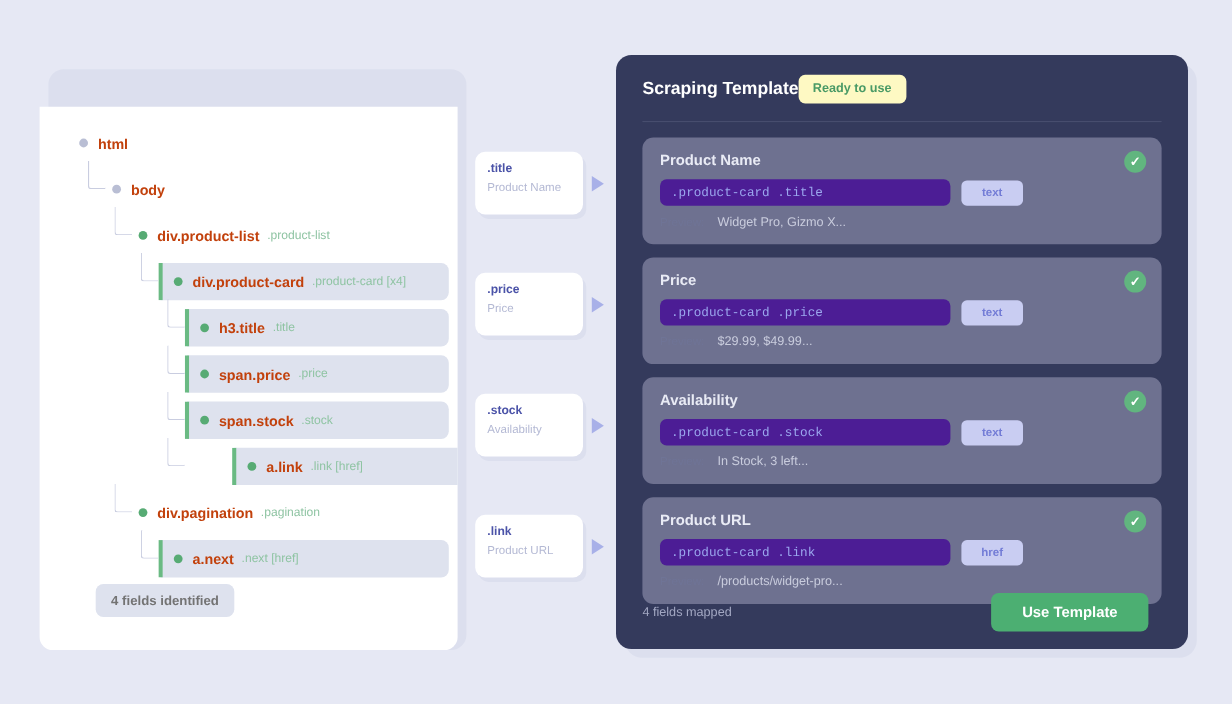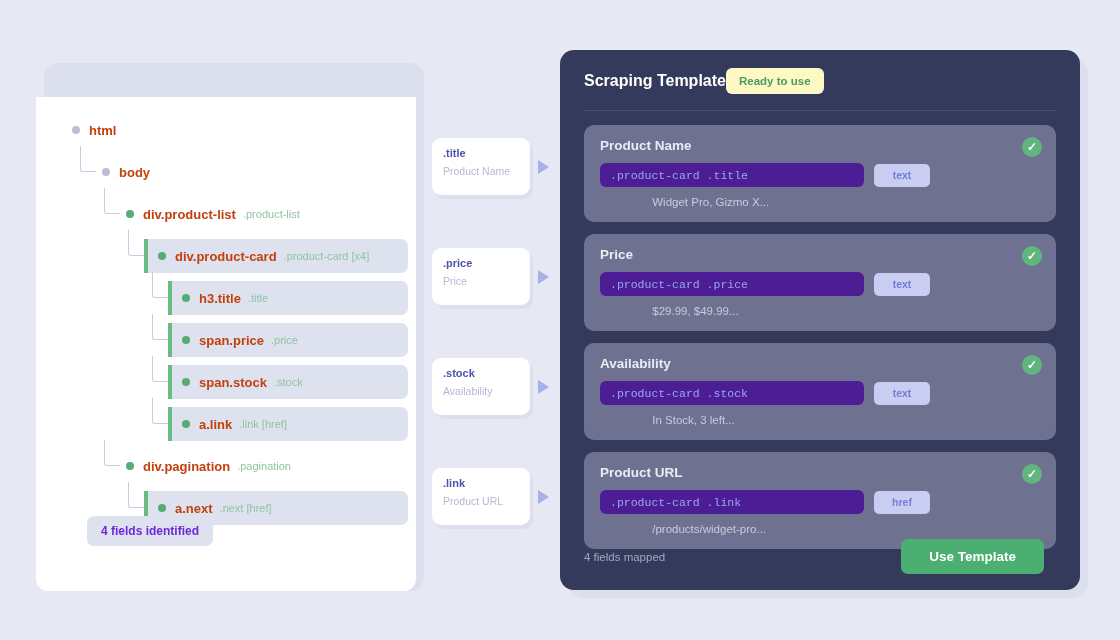--- a/index.html
+++ b/index.html
@@ -53,22 +53,22 @@
   .dot {
     width: 8px; height: 8px; border-radius: 50%;
     display: inline-block; margin-right: 9px; flex: none;
   }
   .dot.grey { background: #b9bed4; }
   .dot.green { background: #57ab74; }
   .tag { font-size: 13px; font-weight: bold; color: #c2410c; }
   .sel { font-size: 11px; color: #8fc4a3; margin-left: 7px; }
 
   .count-badge {
-    position: absolute; left: 51px; bottom: 45px;
-    background: #dee2ee; color: #6d28d9;
+    position: absolute; left: 51px; bottom: 30px;
+    background: #dee2ee; color: #737373;
     font-size: 12px; font-weight: bold;
     padding: 8px 14px; border-radius: 7px;
   }
 
   
   .mid-card {
     position: absolute; width: 98px; height: 57px;
     background: #ffffff; border-radius: 9px;
     padding: 9px 11px;
     box-shadow: 3px 4px 0 0 #dcdfee;
@@ -219,21 +219,21 @@
         <div class="node hl" style="margin-left: 116px;">
           <div class="elbow"></div>
           <div class="row" style="width: 240px;">
             <span class="dot green"></span>
             <span class="tag">span.stock</span>
             <span class="sel">.stock</span>
           </div>
         </div>
         <div class="node hl" style="margin-left: 116px;">
           <div class="elbow"></div>
-          <div class="row" style="width: 240px;">
+          <div class="row" style="width: 240px; margin-left: 43px;">
             <span class="dot green"></span>
             <span class="tag">a.link</span>
             <span class="sel">.link [href]</span>
           </div>
         </div>
         <div class="node plain" style="margin-left: 68px;">
           <div class="elbow"></div>
           <div class="row">
             <span class="dot green"></span>
             <span class="tag">div.pagination</span>

